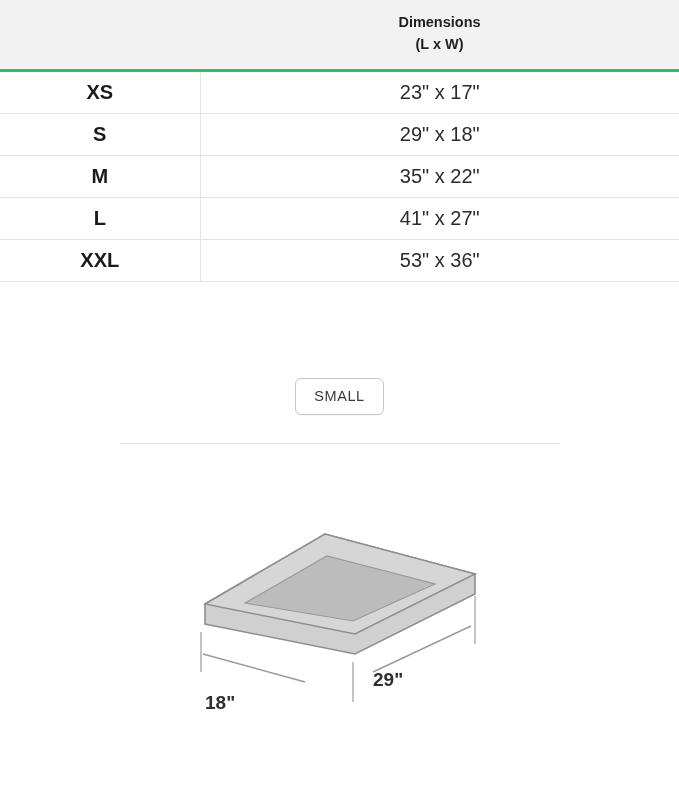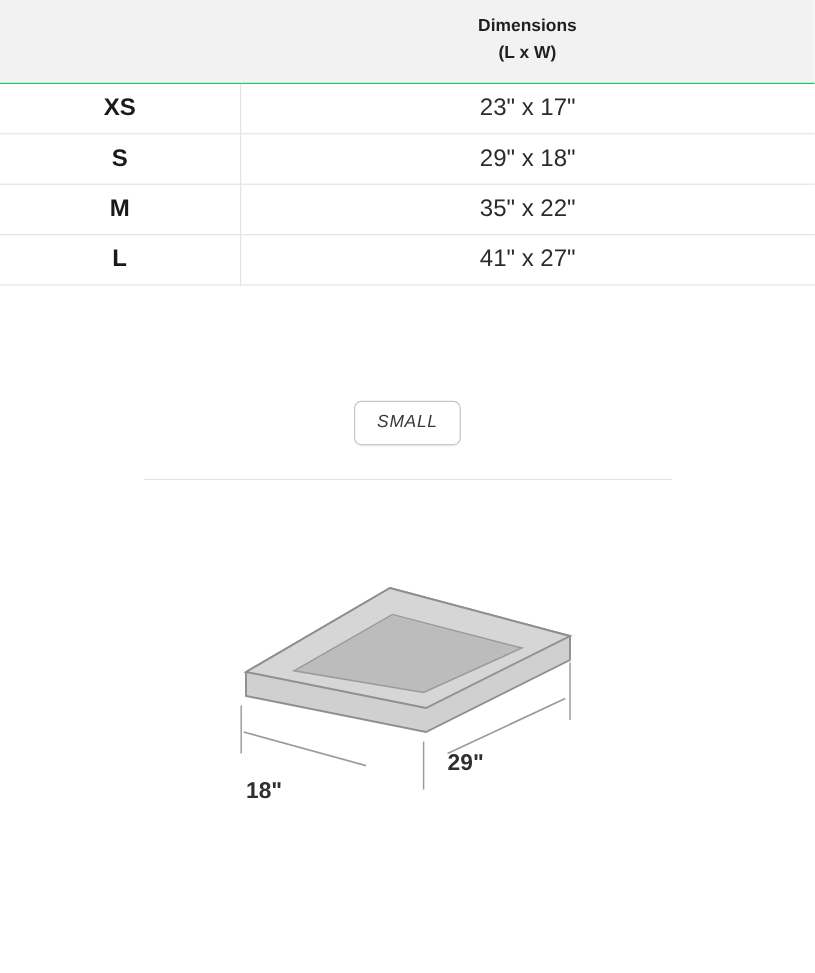--- a/index.html
+++ b/index.html
@@ -27,21 +27,21 @@
     border-bottom: 1px solid #e3e3e3;
     padding: 0;
   }
   .size-table thead th {
     background: #f2f2f2;
     font-size: 14.5px;
     font-weight: bold;
     color: #1f1f1f;
     line-height: 1.55;
     padding: 11px 0 13px 0;
-    border-bottom: 1px solid #22c55e;
+    border-bottom: 3px solid #22c55e;
   }
   .head-line-1 { display: block; }
   .head-line-2 { display: block; }
 
   .col-size { width: 200px; }
   .col-dim { width: 479px; }
 
   .size-table tbody td {
     height: 41px;
     font-size: 20px;
@@ -66,21 +66,20 @@
   .size-chip {
     display: inline-block;
     border: 1px solid #c6c6c6;
     border-radius: 6px;
     padding: 9px 18px 10px 18px;
     font-size: 14.5px;
     letter-spacing: 0.6px;
     color: #3a3a3a;
     background: #ffffff;
     box-shadow: 0 1px 1px rgba(0,0,0,0.04);
-    font-style: italic;
   }
 
   .divider {
     width: 440px;
     height: 1px;
     background: #e4e4e4;
     margin: 28px auto 0 auto;
   }
 
   
@@ -128,20 +127,24 @@
       <td class="dim-cell">29" x 18"</td>
     </tr>
     <tr>
       <td class="size-cell">M</td>
       <td class="dim-cell">35" x 22"</td>
     </tr>
     <tr>
       <td class="size-cell">L</td>
       <td class="dim-cell">41" x 27"</td>
     </tr>
+    <tr>
+      <td class="size-cell">XXL</td>
+      <td class="dim-cell">53" x 36"</td>
+    </tr>
   </tbody>
 </table>
 
 <div class="chip-area">
   <span class="size-chip">SMALL</span>
 </div>
 
 <div class="divider"></div>
 
 <div class="illustration">

